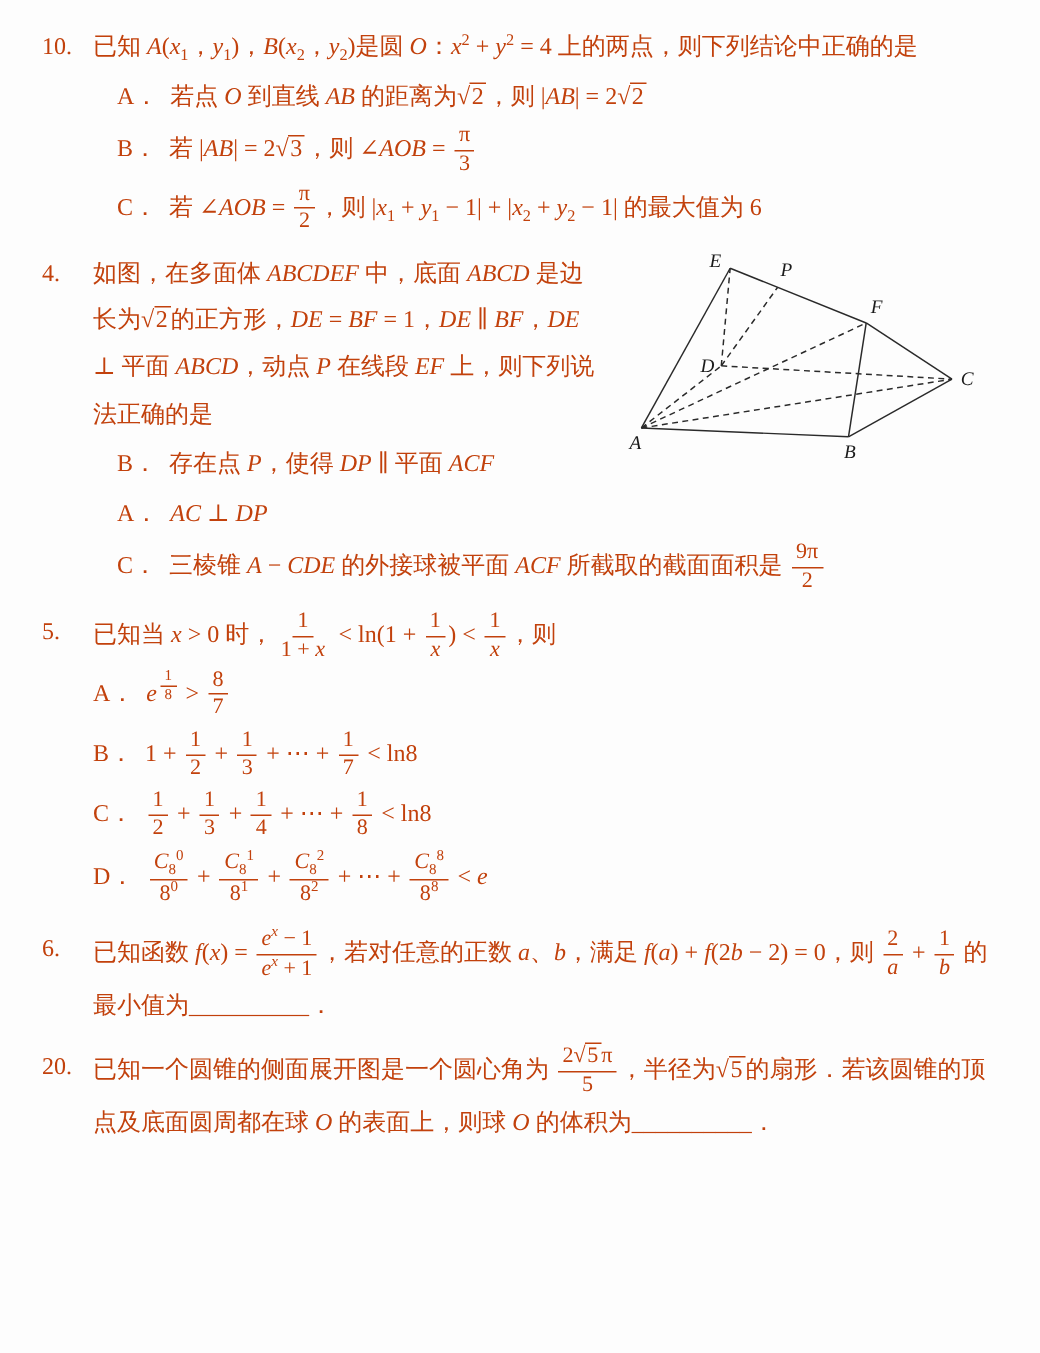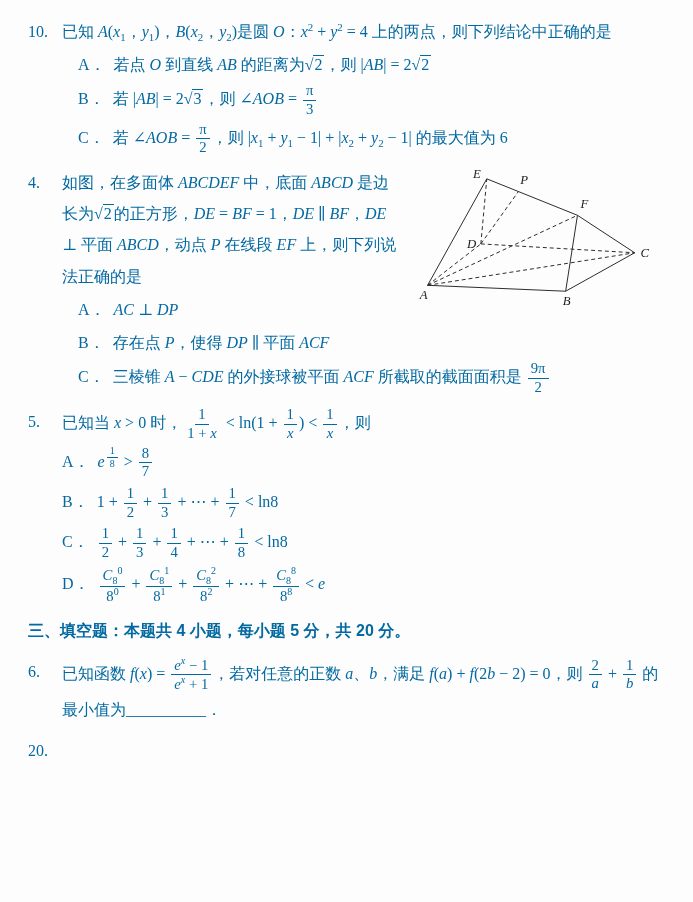--- a/index.html
+++ b/index.html
@@ -1,21 +1,21 @@
 <!DOCTYPE html>
 <html><head>
 <meta charset="utf-8">
 <style>
   * { box-sizing: border-box; }
   html, body { margin: 0; padding: 0; background: #ffffff; }
   .page {
     width: 693px; min-height: 902px;
     padding: 16px 28px 20px 28px;
     font-family: "Liberation Serif", "DejaVu Serif", serif;
-    font-size: 16px; line-height: 1.95; color: #0369a1;
+    font-size: 16px; line-height: 1.95; color: #c2410c;
     background: #fdfdfd;
   }
   .question { position: relative; margin-bottom: 10px; clear: both; }
   .q-head { position: relative; padding-left: 34px; }
   .q-num { position: absolute; left: 0; top: 0; }
   .options { margin-left: 50px; }
   .option { margin: 2px 0; }
   .opt-label { margin-right: 8px; }
   .options-grid { display: grid; grid-template-columns: 1fr; margin-left: 34px; column-gap: 8px; }
   .section-title {
@@ -91,24 +91,24 @@
       <text x="226" y="91">C</text>
       <text x="2" y="134">A</text>
       <text x="147" y="140">B</text>
     </svg>
     <div class="q-head">
       <span class="q-num">4.</span>
       <span class="q-stem">如图，在多面体 <i>ABCDEF</i> 中，底面 <i>ABCD</i> 是边长为<span class="sqrt">√<span class="rad">2</span></span>的正方形，<i>DE</i> = <i>BF</i> = 1，<i>DE</i> ∥ <i>BF</i>，<i>DE</i> ⊥ 平面 <i>ABCD</i>，动点 <i>P</i> 在线段 <i>EF</i> 上，则下列说法正确的是</span>
     </div>
     <div class="options">
       <div class="option">
+        <span class="opt-label">B．</span><span class="opt-body">存在点 <i>P</i>，使得 <i>DP</i> ∥ 平面 <i>ACF</i></span>
+      </div>
+      <div class="option">
         <span class="opt-label">A．</span><span class="opt-body"><i>AC</i> ⊥ <i>DP</i></span>
-      </div>
-      <div class="option">
-        <span class="opt-label">B．</span><span class="opt-body">存在点 <i>P</i>，使得 <i>DP</i> ∥ 平面 <i>ACF</i></span>
       </div>
       <div class="option">
         <span class="opt-label">C．</span><span class="opt-body">三棱锥 <i>A</i> − <i>CDE</i> 的外接球被平面 <i>ACF</i> 所截取的截面面积是 <span class="frac">
               <span class="num">9π</span>
               <span class="den">2</span>
             </span></span>
       </div>
     </div>
   </div>
 
@@ -174,37 +174,40 @@
               <span class="num"><i>C</i><sub>8</sub><sup>2</sup></span>
               <span class="den">8<sup>2</sup></span>
             </span> + ⋯ + <span class="frac">
               <span class="num"><i>C</i><sub>8</sub><sup>8</sup></span>
               <span class="den">8<sup>8</sup></span>
             </span> &lt; <i>e</i></span>
       </div>
     </div>
   </div>
 
-  <div class="section-title">三、填空题：本题共 4 小题，每小题 5 分，共 20 分。</div>
 
   <div class="question">
     <div class="q-head">
       <span class="q-num">6.</span>
       <span class="q-stem">已知函数 <i>f</i>(<i>x</i>) = <span class="frac">
             <span class="num"><i>e</i><sup><i>x</i></sup> − 1</span>
             <span class="den"><i>e</i><sup><i>x</i></sup> + 1</span>
           </span>，若对任意的正数 <i>a</i>、<i>b</i>，满足 <i>f</i>(<i>a</i>) + <i>f</i>(2<i>b</i> − 2) = 0，则 <span class="frac">
             <span class="num">2</span>
             <span class="den"><i>a</i></span>
           </span> + <span class="frac">
             <span class="num">1</span>
             <span class="den"><i>b</i></span>
           </span> 的最小值为__________．</span>
     </div>
   </div>
 
   <div class="question">
     <div class="q-head">
       <span class="q-num">20.</span>
+      <span class="q-stem">已知一个圆锥的侧面展开图是一个圆心角为 <span class="frac">
+            <span class="num">2<span class="sqrt">√<span class="rad">5</span></span>π</span>
+            <span class="den">5</span>
+          </span>，半径为<span class="sqrt">√<span class="rad">5</span></span>的扇形．若该圆锥的顶点及底面圆周都在球 <i>O</i> 的表面上，则球 <i>O</i> 的体积为__________．</span>
     </div>
   </div>
 
 </div>
 
 </body></html>

